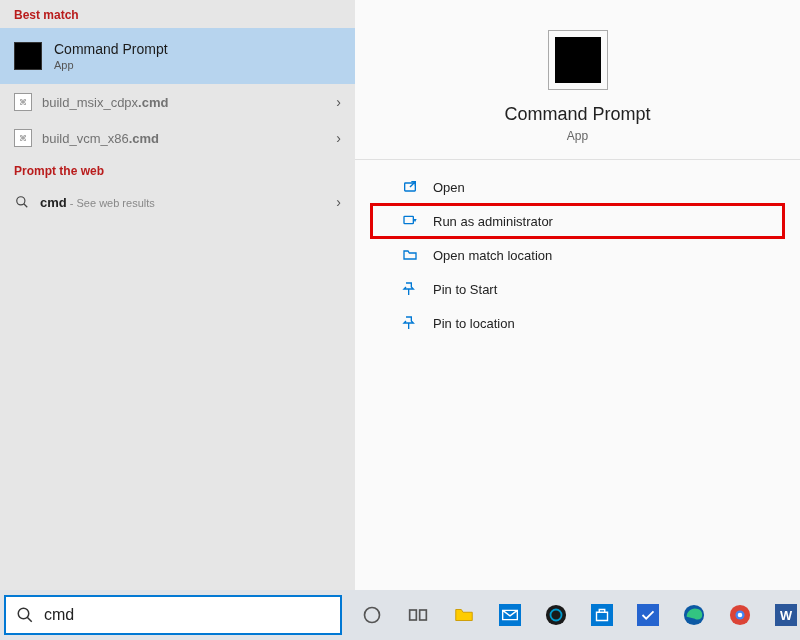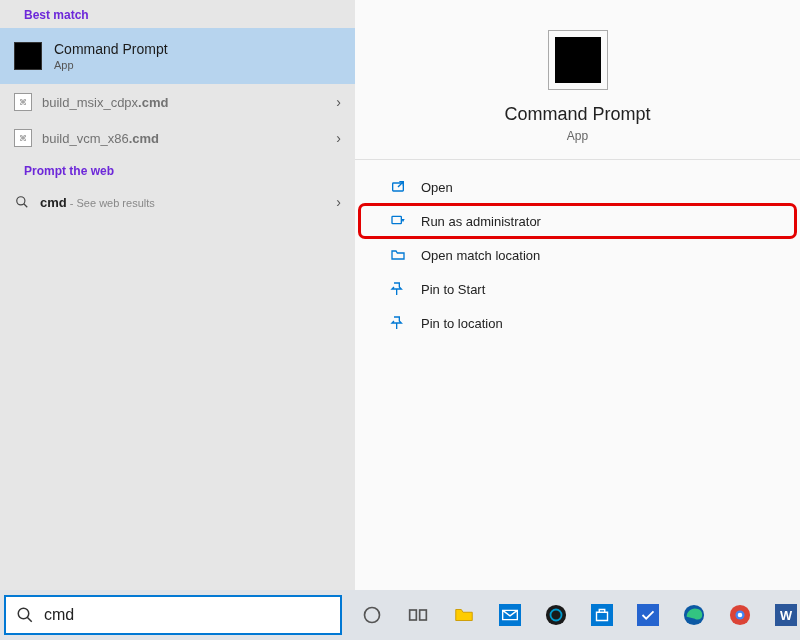--- a/index.html
+++ b/index.html
@@ -2,21 +2,21 @@
 <html><head>
 <meta charset="utf-8">
 <style>
   * { box-sizing: border-box; margin: 0; padding: 0; font-family: "Segoe UI", Arial, sans-serif; }
   body { width: 800px; height: 640px; background: #fff; overflow: hidden; position: relative; }
 
   .search-panel { display: flex; width: 100%; height: 590px; background: #f0f0f0; }
   .left-col { width: 355px; background: #e6e6e6; display: flex; flex-direction: column; }
   .right-col { flex: 1; background: #fafafa; display: flex; flex-direction: column; }
 
-  .section-h { font-size: 12px; font-weight: 600; color: #6d28d9; padding: 8px 24px 6px; }
+  .section-h { font-size: 12px; font-weight: 600; color: #b91c1c; padding: 8px 14px 6px; }
   .best-row { display: flex; align-items: center; gap: 12px; height: 56px; padding: 0 14px; background: #b7d4ee; }
   .cmd-icon { width: 28px; height: 28px; background: #000; position: relative; border: 1px solid #333; }
   .cmd-icon::before { content: ""; position: absolute; left: 2px; top: 2px; font-size: 6px; color: #ccc; }
   .best-title { font-size: 14px; color: #1b1b1b; }
   .best-sub { font-size: 11px; color: #555; margin-top: 2px; }
 
   .app-row, .web-row { display: flex; align-items: center; height: 36px; padding: 0 14px; justify-content: space-between; }
   .app-row-left, .web-row-left { display: flex; align-items: center; gap: 10px; }
   .file-icon { width: 18px; height: 18px; border: 1px solid #999; background: #fff; display: flex; align-items: center; justify-content: center; font-size: 8px; color: #888; }
   .app-name { font-size: 13px; color: #737373; }
@@ -25,24 +25,24 @@
   .search-icon-sm { width: 16px; height: 16px; display: flex; align-items: center; justify-content: center; }
   .web-q { font-size: 13px; color: #222; }
   .web-hint { font-size: 11px; color: #888; }
 
   .detail-head { display: flex; flex-direction: column; align-items: center; padding: 30px 10px 16px; border-bottom: 1px solid #e0e0e0; }
   .detail-icon-wrap { width: 60px; height: 60px; border: 1px solid #aaa; display: flex; align-items: center; justify-content: center; margin-bottom: 14px; }
   .detail-icon { width: 46px; height: 46px; background: #000; }
   .detail-title { font-size: 18px; color: #222; }
   .detail-sub { font-size: 12px; color: #666; margin-top: 4px; }
 
-  .actions { padding: 10px 4px; }
+  .actions { padding: 10px 16px; }
   .action { display: flex; align-items: center; gap: 14px; height: 34px; padding: 0 30px; font-size: 13px; color: #222; }
   .action .ico { width: 18px; display: flex; justify-content: center; color: #0078d4; }
-  .highlight { outline: 3px solid #e30000; outline-offset: -2px; border-radius: 6px; }
+  .highlight { outline: 3px solid #e30000; outline-offset: -2px; }
 
   .taskbar { position: absolute; left: 0; right: 0; bottom: 0; height: 50px; background: #dfe3e8; display: flex; align-items: center; }
   .search-box { width: 350px; height: 40px; margin: 0 4px; border: 2px solid #0078d4; background: #fff; display: flex; align-items: center; padding: 0 10px; gap: 10px; }
   .search-input { border: none; outline: none; flex: 1; font-size: 16px; color: #222; background: transparent; }
   .task-icons { display: flex; align-items: center; gap: 18px; padding-left: 12px; }
   .ticon { width: 28px; height: 28px; display: flex; align-items: center; justify-content: center; font-size: 16px; }
   .sq { width: 22px; height: 22px; }
   svg { display: block; }
 </style>
 </head>

